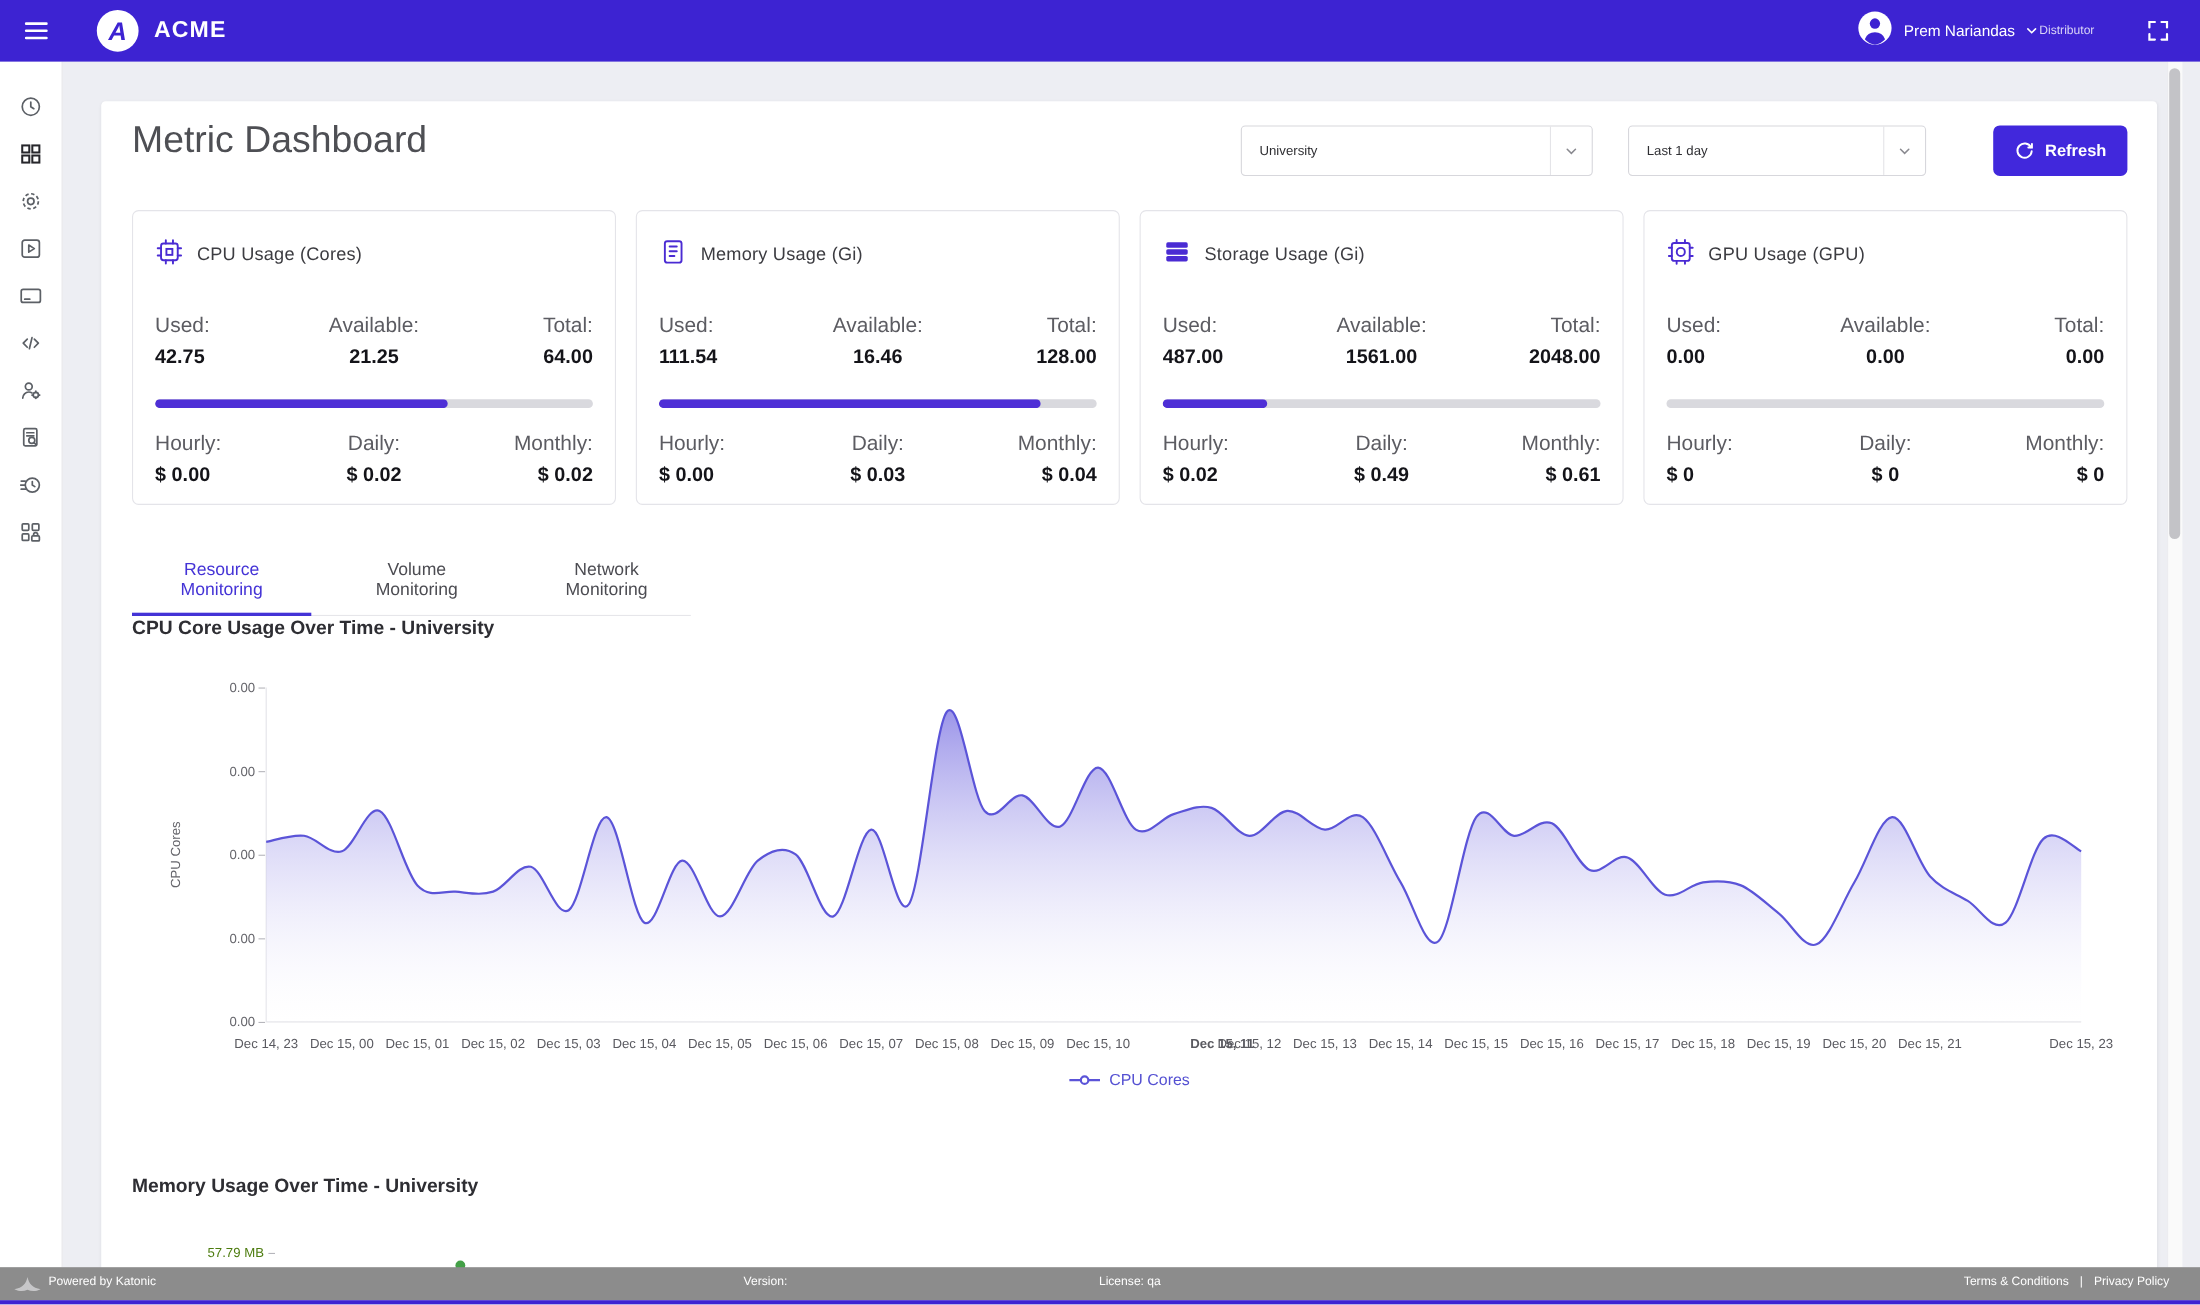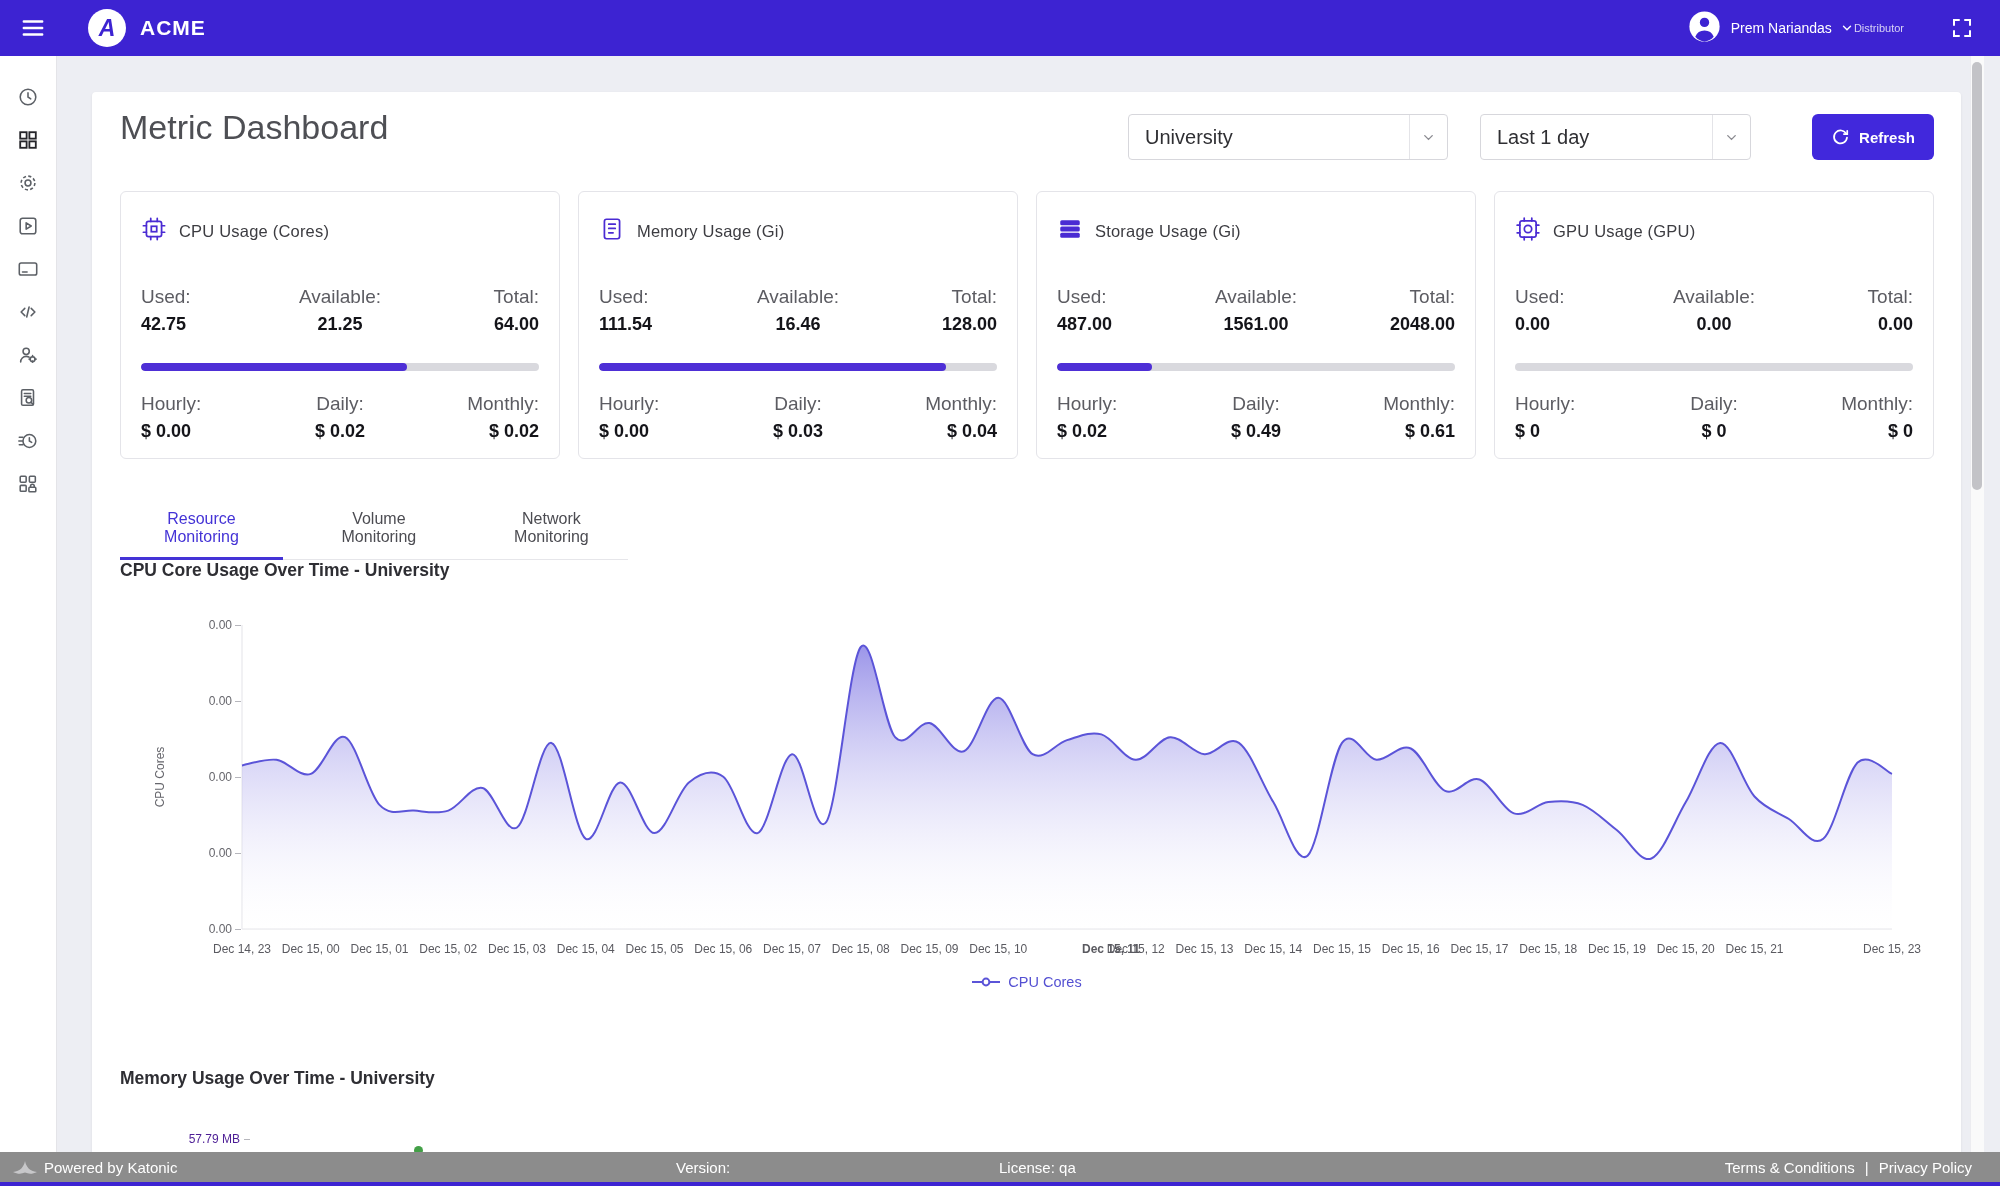--- a/index.html
+++ b/index.html
@@ -22,21 +22,21 @@
 
 
 .sidebar{position:absolute;top:56px;left:0;width:57px;height:1096px;background:#fff;border-right:1px solid #e4e4e8;z-index:20;display:flex;flex-direction:column;align-items:center;padding-top:30px;gap:21px}
 .side-btn{width:26px;height:22px;background:none;border:none;cursor:pointer;display:flex;align-items:center;justify-content:center}
 
 
 .panel{position:absolute;left:92px;top:92px;width:1869px;height:1094px;background:#fff;border-radius:4px 4px 0 0;box-shadow:0 1px 3px rgba(0,0,0,.07);z-index:5}
 .page-title{position:absolute;left:28px;top:16px;font-size:34px;font-weight:400;color:#4e4f54}
 
 
-.select{position:absolute;top:22px;height:46px;background:#fff;border:1px solid #d7d7dc;border-radius:4px;display:flex;align-items:center;font-size:20px;color:#2f2f33;cursor:pointer}
+.select{position:absolute;top:22px;height:46px;background:#fff;border:1px solid #d7d7dc;border-radius:4px;display:flex;align-items:center;font-size:12px;color:#2f2f33;cursor:pointer}
 .sel-text{padding:0 16px;flex:1;white-space:nowrap;overflow:hidden}
 .sel-arrow{width:38px;height:100%;border-left:1px solid #e4e4e8;display:flex;align-items:center;justify-content:center}
 #project-select{left:1036px;width:320px}
 #range-select{left:1388px;width:271px}
 .refresh-btn{position:absolute;left:1720px;top:22px;width:122px;height:46px;background:#4128dc;border:none;border-radius:6px;color:#fff;font-weight:700;font-size:15px;display:flex;align-items:center;justify-content:center;gap:9px;cursor:pointer}
 
 
 .cards{position:absolute;left:28px;top:99px;width:1814px;display:grid;grid-template-columns:repeat(4,440px);gap:18px}
 .card{height:268px;background:#fff;border:1px solid #e4e4e9;border-radius:6px;padding:24px 20px 0}
 .card-head{display:flex;align-items:center;gap:12px;height:30px}
@@ -62,30 +62,30 @@
 #cpu-title{top:468px}
 #mem-title{top:976px}
 .chart1{position:absolute;left:28px;top:498px;width:1814px;height:412px}
 .ylabel{position:absolute;left:40px;top:187px;transform:translate(-50%,-50%) rotate(-90deg);font-size:12px;color:#66666c;white-space:nowrap}
 #cpu-yticks{position:absolute;left:0;top:0;width:112px;height:360px}
 .ytick{position:absolute;right:0;transform:translateY(-50%);font-size:12px;color:#66666c}
 .ydash{position:absolute;width:6px;height:1px;background:#b6b6bc}
 #cpu-svg{position:absolute;left:122px;top:35px;overflow:visible}
 .xtick{position:absolute;top:352px;transform:translateX(-50%);font-size:12px;color:#5a5a60;white-space:nowrap}
 .chart-legend{position:absolute;left:0;right:0;top:384px;display:flex;align-items:center;justify-content:center;gap:8px;color:#5450d2;font-size:14.5px;cursor:pointer}
-#mem-ytick{position:absolute;left:28px;top:1040px;width:120px;text-align:right;font-size:12px;color:#4c1d95}
+#mem-ytick{position:absolute;left:28px;top:1040px;width:120px;text-align:right;font-size:12px;color:#4d7c0f}
 #mem-ydash{position:absolute;left:152px;top:1047px;width:6px;height:1px;background:#b6b6bc}
 #mem-dot{position:absolute;left:322px;top:1054px;width:9px;height:9px;border-radius:50%;background:#43a047}
 
 
 .scroll-track{position:absolute;left:1970px;top:56px;width:14px;height:1096px;background:#fafafa;border-left:1px solid #ececf0;z-index:25}
 .scroll-thumb{position:absolute;left:1972px;top:62px;width:10px;height:428px;background:#c3c3c7;border-radius:5px;z-index:26;cursor:pointer}
 
 
-.footer{position:absolute;left:0;top:1152px;width:2000px;height:30px;background:#8c8c8c;color:#fff;font-size:15px;z-index:40}
+.footer{position:absolute;left:0;top:1152px;width:2000px;height:30px;background:#8c8c8c;color:#fff;font-size:11px;z-index:40}
 .footer span{position:absolute;top:7px}
 #f-icon{position:absolute;left:12px;top:7px}
 #f-powered{left:44px}
 #f-version{left:676px}
 #f-license{left:999px}
 .f-links{position:absolute;top:7px;right:28px;display:flex;gap:10px}
 .f-links span{position:static}
 .f-link{cursor:pointer}
 .footer-bottom{position:absolute;left:0;top:1182px;width:2000px;height:4px;background:#3d23d2;z-index:40}
 </style>

